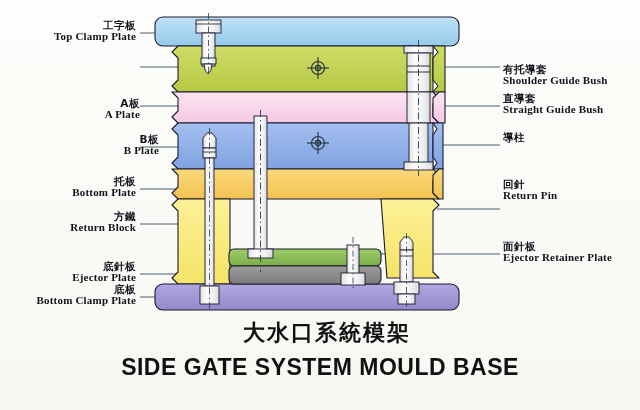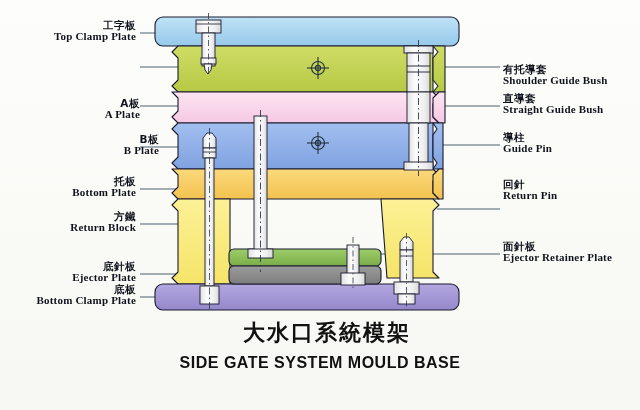--- a/index.html
+++ b/index.html
@@ -14,21 +14,21 @@
 
   .lbl{position:absolute;text-align:right;line-height:1.05;}
   .lbl.right{text-align:left;}
   .cn{font-family:"DejaVu Sans","Liberation Sans",sans-serif;font-size:10.5px;font-weight:700;color:#10131c;letter-spacing:.5px;}
   .en{font-family:"Liberation Serif","DejaVu Serif",serif;font-size:11px;font-weight:700;color:#10131c;letter-spacing:.2px;}
 
   #title{position:absolute;left:0;right:0;text-align:center;}
   #title .t-cn{font-family:"DejaVu Sans","Liberation Sans",sans-serif;
     font-size:22px;font-weight:700;color:#111;letter-spacing:2px;margin-left:14px;}
   #title .t-en{font-family:"Liberation Sans","DejaVu Sans",sans-serif;
-    font-size:16px;font-weight:700;color:#111;letter-spacing:.5px;}
+    font-size:23px;font-weight:700;color:#111;letter-spacing:.5px;}
 </style>
 </head>
 <body>
 
 <div id="stage">
 
   <svg id="diagram" viewBox="0 0 640 410">
     <defs>
       <linearGradient id="gTop" x1="0" y1="0" x2="0" y2="1">
         <stop offset="0" stop-color="#bfe2f7"></stop>
@@ -242,21 +242,20 @@
     <div class="en">Shoulder Guide Bush</div>
   </div>
 
   <div class="lbl right" style="left:503px;top:93px;width:137px;">
     <div class="cn">直導套</div>
     <div class="en">Straight Guide Bush</div>
   </div>
 
   <div class="lbl right" style="left:503px;top:132px;width:137px;">
     <div class="cn">導柱</div>
-    <div class="en">Guide Pin</div>
   </div>
 
   <div class="lbl right" style="left:503px;top:179px;width:137px;">
     <div class="cn">回針</div>
     <div class="en">Return Pin</div>
   </div>
 
   <div class="lbl right" style="left:503px;top:241px;width:137px;">
     <div class="cn">面針板</div>
     <div class="en">Ejector Retainer Plate</div>

